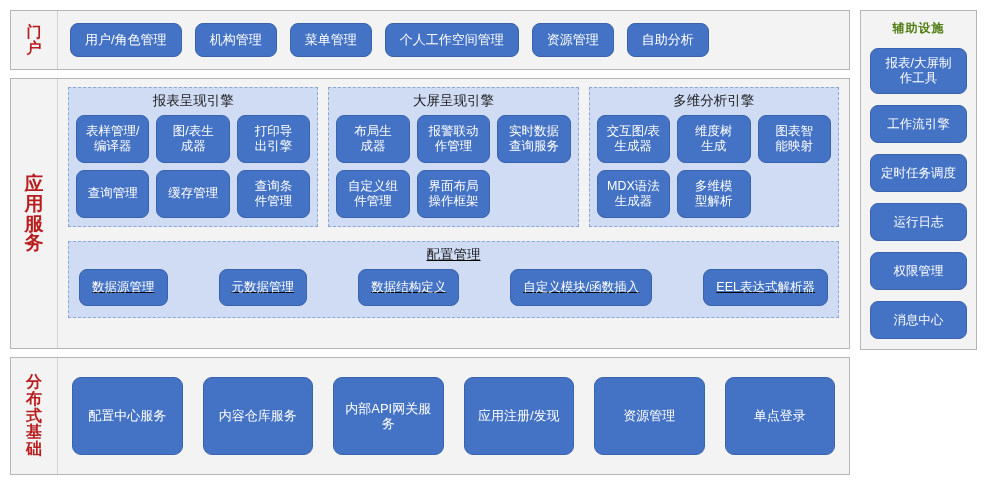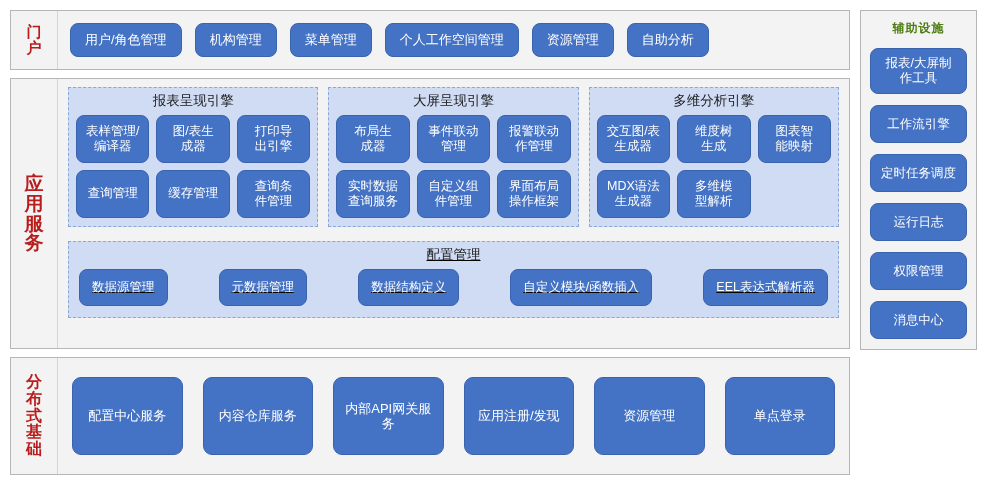--- a/index.html
+++ b/index.html
@@ -282,22 +282,20 @@
                 <div class="btn">查询条
 件管理</div>
               </div>
             </div>
 
             <div class="group engine">
               <div class="group-title">大屏呈现引擎</div>
               <div class="grid3">
                 <div class="btn">布局生
 成器</div>
-                <div class="btn">事件联动
-管理</div>
                 <div class="btn">报警联动
 作管理</div>
                 <div class="btn">实时数据
 查询服务</div>
                 <div class="btn">自定义组
 件管理</div>
                 <div class="btn">界面布局
 操作框架</div>
               </div>
             </div>

